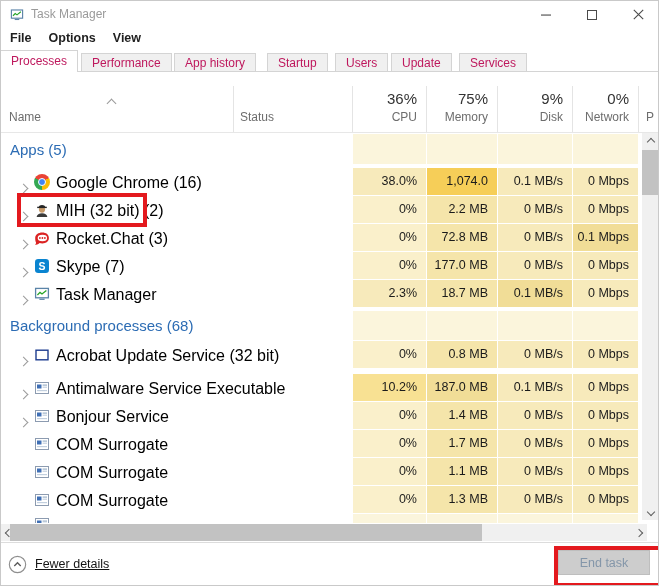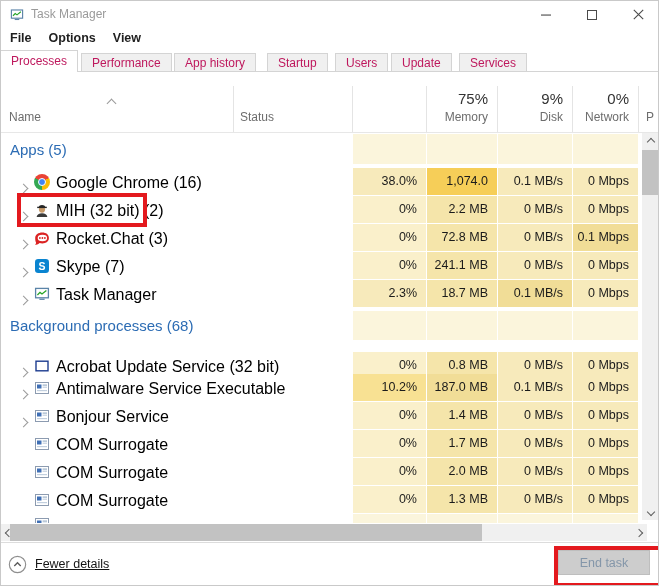--- a/index.html
+++ b/index.html
@@ -122,20 +122,24 @@
   <span class="sortcaret"><span class="cv up"></span></span>
   <span class="h-name">Name</span>
   <span class="h-status">Status</span>
   <span class="h-partial">P</span>
 <div class="hsep" style="left: 233px;"></div>
     <div class="hsep" style="left: 352px;"></div>
     <div class="hsep" style="left: 426px;"></div>
     <div class="hsep" style="left: 497px;"></div>
     <div class="hsep" style="left: 572px;"></div>
     <div class="hsep" style="left: 638px;"></div>
+    <div class="statcol" style="left: 352px; width: 74px;">
+      <span class="pct">36%</span>
+      <span class="lbl">CPU</span>
+    </div>
     <div class="statcol" style="left: 426px; width: 71px;">
       <span class="pct">75%</span>
       <span class="lbl">Memory</span>
     </div>
     <div class="statcol" style="left: 497px; width: 75px;">
       <span class="pct">9%</span>
       <span class="lbl">Disk</span>
     </div>
     <div class="statcol" style="left: 572px; width: 66px;">
       <span class="pct">0%</span>
@@ -193,21 +197,21 @@
       <div class="cell" style="left: 573px; width: 65px; top: 0px; height: 27px; line-height: 27px; background: rgb(241, 221, 151);">0.1 Mbps</div>
     </div>
     <div class="abs" style="left: 0px; top: 119px; width: 659px; height: 28px;">
       <span class="row-chev" style="top: 10px;"><span class="cv right"></span></span>
       <span class="row-icon" style="top: 6px;"><svg width="16" height="16" viewBox="0 0 16 16">
           <rect x="1" y="1" width="14" height="14" rx="3.2" fill="#0a84d0"></rect>
           <text x="8" y="12" font-size="10.5" font-weight="bold" fill="#fff" text-anchor="middle" font-family="Liberation Sans, sans-serif">S</text>
         </svg></span>
       <span class="row-text" style="top: 6px;">Skype (7)</span>
       <div class="cell" style="left: 353px; width: 73px; top: 0px; height: 27px; line-height: 27px; background: rgb(250, 240, 203);">0%</div>
-      <div class="cell" style="left: 427px; width: 70px; top: 0px; height: 27px; line-height: 27px; background: rgb(245, 229, 170);">241.1 MB</div>
+      <div class="cell" style="left: 427px; width: 70px; top: 0px; height: 27px; line-height: 27px; background: rgb(245, 229, 170);">177.0 MB</div>
       <div class="cell" style="left: 498px; width: 74px; top: 0px; height: 27px; line-height: 27px; background: rgb(247, 234, 187);">0 MB/s</div>
       <div class="cell" style="left: 573px; width: 65px; top: 0px; height: 27px; line-height: 27px; background: rgb(247, 234, 187);">0 Mbps</div>
     </div>
     <div class="abs" style="left: 0px; top: 147px; width: 659px; height: 28px;">
       <span class="row-chev" style="top: 10px;"><span class="cv right"></span></span>
       <span class="row-icon" style="top: 6px;"><svg width="16" height="16" viewBox="0 0 16 16">
           <rect x="1.6" y="2.4" width="12.8" height="9.4" fill="#fff" stroke="#5b84a8" stroke-width="1.3"></rect>
           <polyline points="3.4,9 6,6.4 8,8 12.4,4.4" stroke="#27a527" stroke-width="1.3" fill="none"></polyline>
           <rect x="5.4" y="12.6" width="5.2" height="1.3" fill="#5b84a8"></rect>
         </svg></span>
@@ -215,21 +219,21 @@
       <div class="cell" style="left: 353px; width: 73px; top: 0px; height: 27px; line-height: 27px; background: rgb(247, 234, 187);">2.3%</div>
       <div class="cell" style="left: 427px; width: 70px; top: 0px; height: 27px; line-height: 27px; background: rgb(245, 229, 170);">18.7 MB</div>
       <div class="cell" style="left: 498px; width: 74px; top: 0px; height: 27px; line-height: 27px; background: rgb(241, 221, 151);">0.1 MB/s</div>
       <div class="cell" style="left: 573px; width: 65px; top: 0px; height: 27px; line-height: 27px; background: rgb(247, 234, 187);">0 Mbps</div>
     </div>
     <div class="group-label" style="top: 178px; height: 30px; line-height: 30px;">Background processes (68)</div>
     <div class="cell" style="left: 353px; width: 73px; top: 178px; height: 29px; line-height: 29px; background: rgb(251, 245, 220);"></div>
     <div class="cell" style="left: 427px; width: 70px; top: 178px; height: 29px; line-height: 29px; background: rgb(251, 245, 220);"></div>
     <div class="cell" style="left: 498px; width: 74px; top: 178px; height: 29px; line-height: 29px; background: rgb(251, 245, 220);"></div>
     <div class="cell" style="left: 573px; width: 65px; top: 178px; height: 29px; line-height: 29px; background: rgb(251, 245, 220);"></div>
-    <div class="abs" style="left: 0px; top: 219px; width: 577px; height: 28px;">
+    <div class="abs" style="left: 0px; top: 208px; width: 577px; height: 28px;">
       <span class="row-chev" style="top: 10px;"><span class="cv right"></span></span>
       <span class="row-icon" style="top: 6px;"><svg width="16" height="16" viewBox="0 0 16 16">
           <rect x="2" y="3.2" width="12" height="9.6" fill="#fff" stroke="#1d3c8f" stroke-width="1.4"></rect>
         </svg></span>
       <span class="row-text" style="top: 6px;">Acrobat Update Service (32 bit)</span>
       <div class="cell" style="left: 353px; width: 73px; top: 0px; height: 27px; line-height: 27px; background: rgb(250, 240, 203);">0%</div>
       <div class="cell" style="left: 427px; width: 70px; top: 0px; height: 27px; line-height: 27px; background: rgb(245, 229, 170);">0.8 MB</div>
       <div class="cell" style="left: 498px; width: 74px; top: 0px; height: 27px; line-height: 27px; background: rgb(247, 234, 187);">0 MB/s</div>
       <div class="cell" style="left: 573px; width: 65px; top: 0px; height: 27px; line-height: 27px; background: rgb(247, 234, 187);">0 Mbps</div>
     </div>
@@ -280,21 +284,21 @@
     <div class="abs" style="left: 0px; top: 325px; width: 659px; height: 28px;">
       <span class="row-icon" style="top: 6px;"><svg width="16" height="16" viewBox="0 0 16 16">
           <rect x="1.5" y="2.5" width="13" height="11" fill="#fff" stroke="#8c9bb0" stroke-width="1"></rect>
           <rect x="3" y="4.5" width="4.5" height="4" fill="#3f6fb5"></rect>
           <rect x="8.6" y="4.5" width="4.4" height="1.2" fill="#9db2c8"></rect>
           <rect x="8.6" y="6.6" width="4.4" height="1.2" fill="#c2cfde"></rect>
           <rect x="3" y="10" width="10" height="1.2" fill="#c2cfde"></rect>
         </svg></span>
       <span class="row-text" style="top: 6px;">COM Surrogate</span>
       <div class="cell" style="left: 353px; width: 73px; top: 0px; height: 27px; line-height: 27px; background: rgb(250, 240, 203);">0%</div>
-      <div class="cell" style="left: 427px; width: 70px; top: 0px; height: 27px; line-height: 27px; background: rgb(245, 229, 170);">2.0 MB</div>
+      <div class="cell" style="left: 427px; width: 70px; top: 0px; height: 27px; line-height: 27px; background: rgb(245, 229, 170);">1.1 MB</div>
       <div class="cell" style="left: 498px; width: 74px; top: 0px; height: 27px; line-height: 27px; background: rgb(247, 234, 187);">0 MB/s</div>
       <div class="cell" style="left: 573px; width: 65px; top: 0px; height: 27px; line-height: 27px; background: rgb(247, 234, 187);">0 Mbps</div>
     </div>
     <div class="abs" style="left: 0px; top: 353px; width: 659px; height: 28px;">
       <span class="row-icon" style="top: 6px;"><svg width="16" height="16" viewBox="0 0 16 16">
           <rect x="1.5" y="2.5" width="13" height="11" fill="#fff" stroke="#8c9bb0" stroke-width="1"></rect>
           <rect x="3" y="4.5" width="4.5" height="4" fill="#3f6fb5"></rect>
           <rect x="8.6" y="4.5" width="4.4" height="1.2" fill="#9db2c8"></rect>
           <rect x="8.6" y="6.6" width="4.4" height="1.2" fill="#c2cfde"></rect>
           <rect x="3" y="10" width="10" height="1.2" fill="#c2cfde"></rect>

